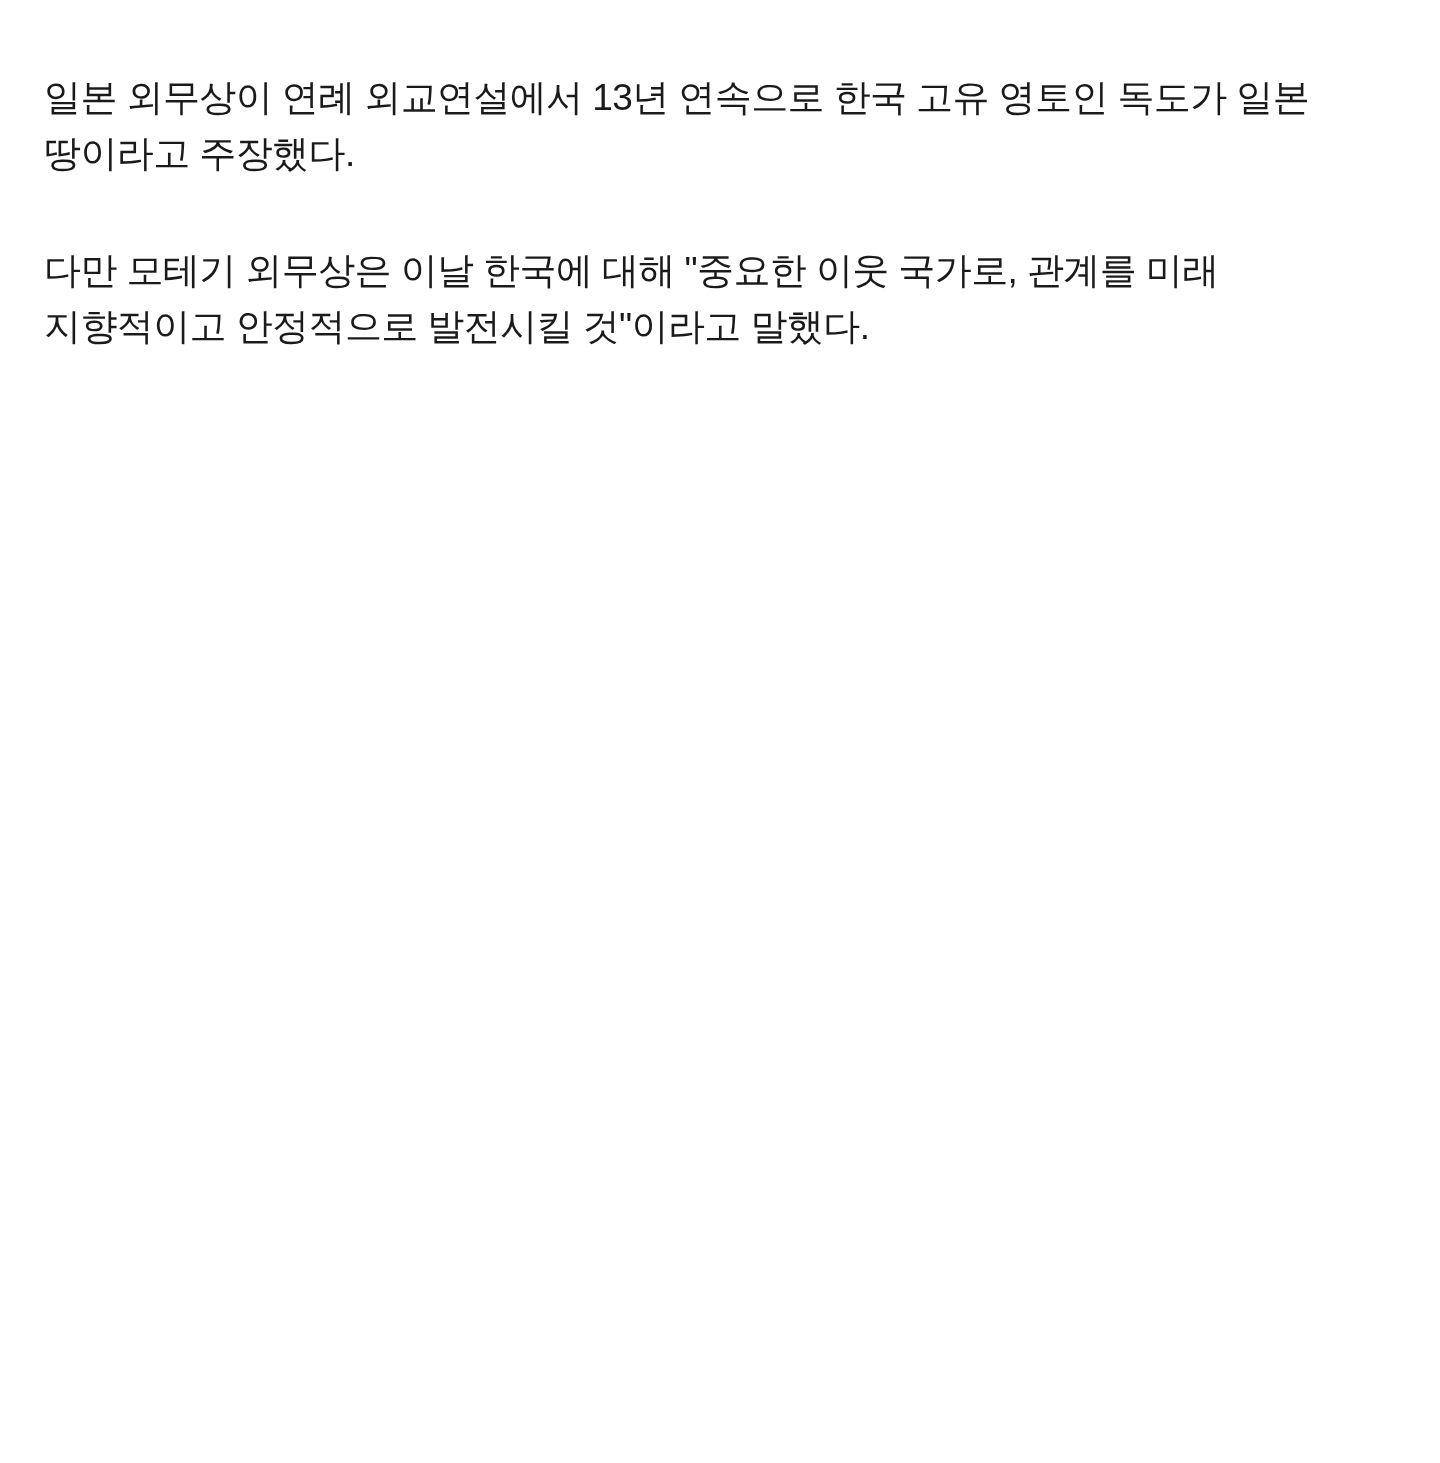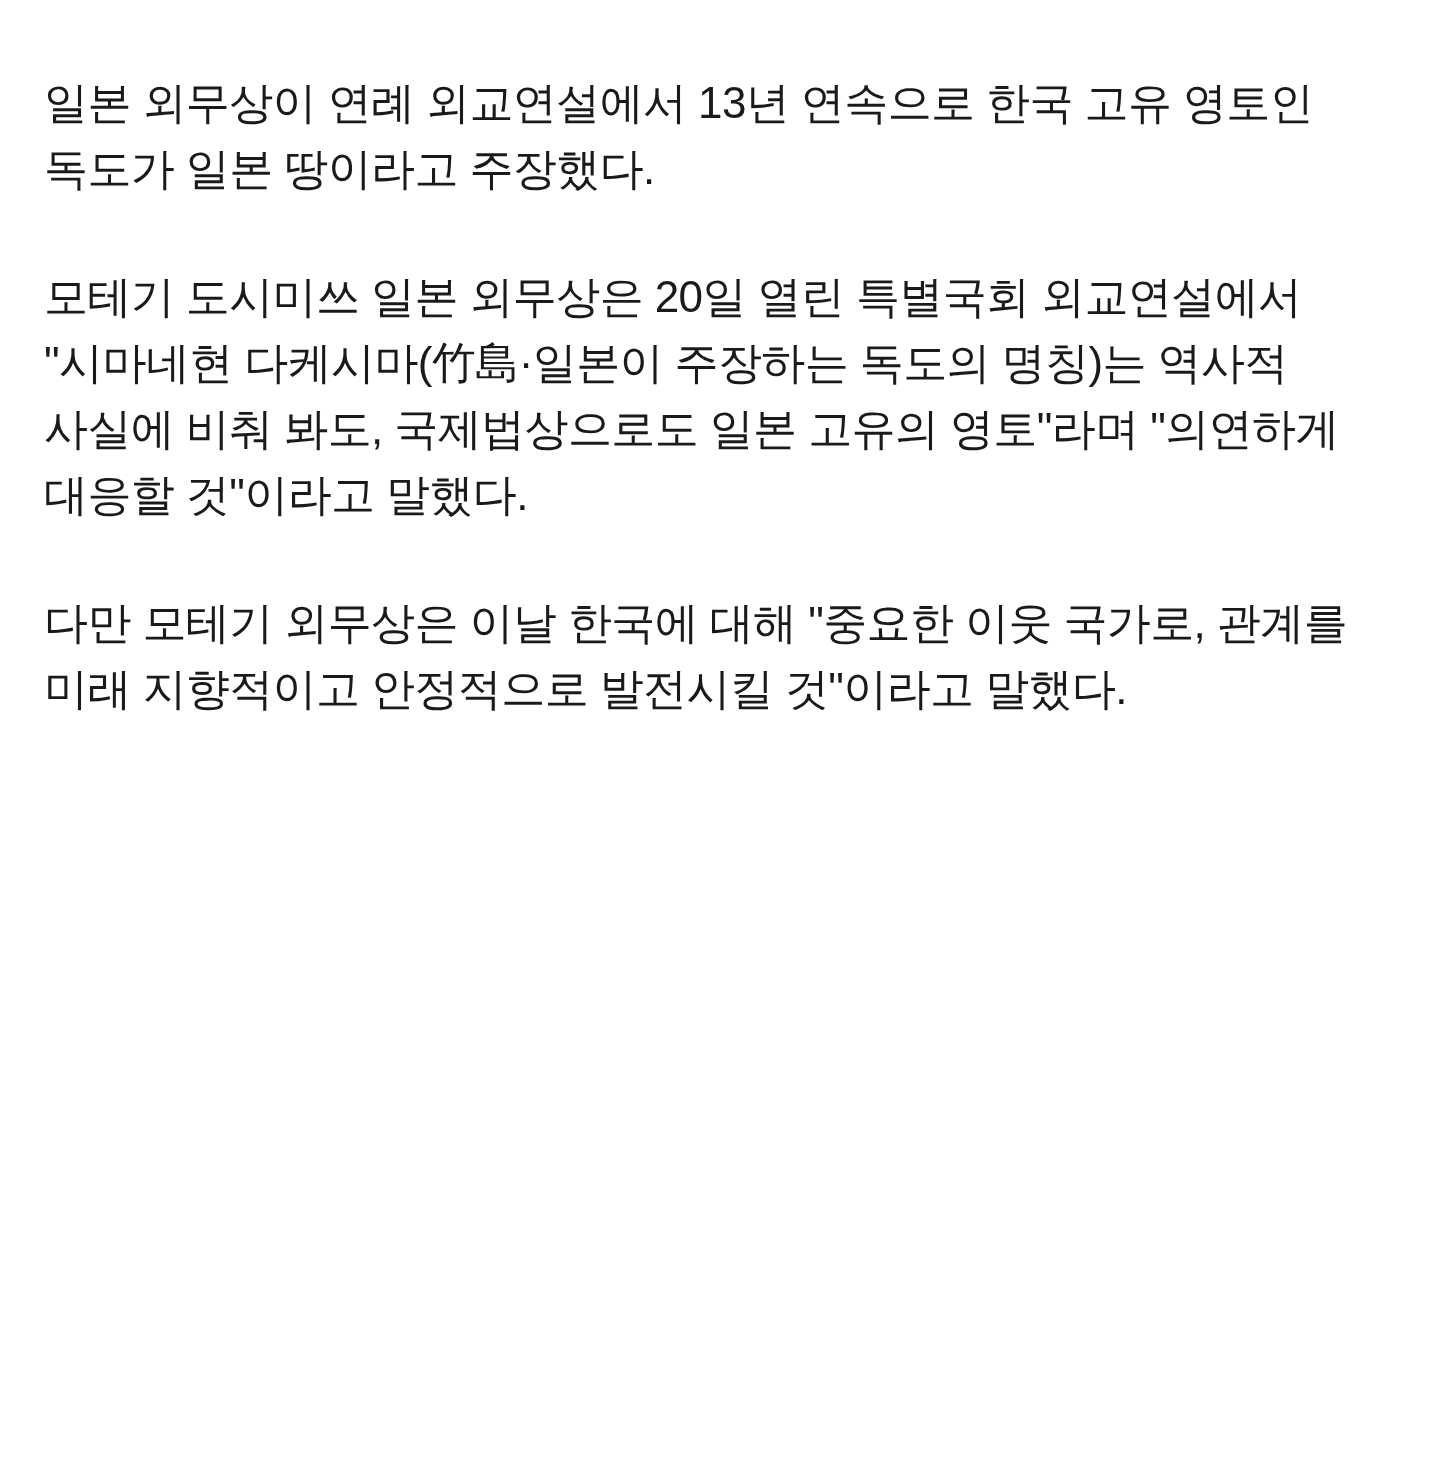--- a/index.html
+++ b/index.html
@@ -14,30 +14,29 @@
     color: #1a1a1c;
     -webkit-font-smoothing: antialiased;
   }
   .article {
     box-sizing: border-box;
     width: 1440px;
     padding: 70px 58px 60px 44px;
   }
   .article p {
     margin: 0 0 62px 0;
-    font-size: 44px;
+    font-size: 37px;
     line-height: 1.5;
     letter-spacing: -0.6px;
     color: #1a1a1c;
     word-break: keep-all;
   }
   .article p:last-child {
     margin-bottom: 0;
   }
 </style>
 </head>
 <body>
 
 <article class="article">
   <p>일본 외무상이 연례 외교연설에서 13년 연속으로 한국 고유 영토인 독도가 일본 땅이라고 주장했다.</p>
-  <p>모테기 도시미쓰 일본 외무상은 20일 열린 특별국회 외교연설에서 "시마네현 다케시마(竹島·일본이 주장하는 독도의 명칭)는 역사적 사실에 비춰 봐도, 국제법상으로도 일본 고유의 영토"라며 "의연하게 대응할 것"이라고 말했다.</p>
   <p>다만 모테기 외무상은 이날 한국에 대해 "중요한 이웃 국가로, 관계를 미래 지향적이고 안정적으로 발전시킬 것"이라고 말했다.</p>
 </article>
 
 </body></html>

